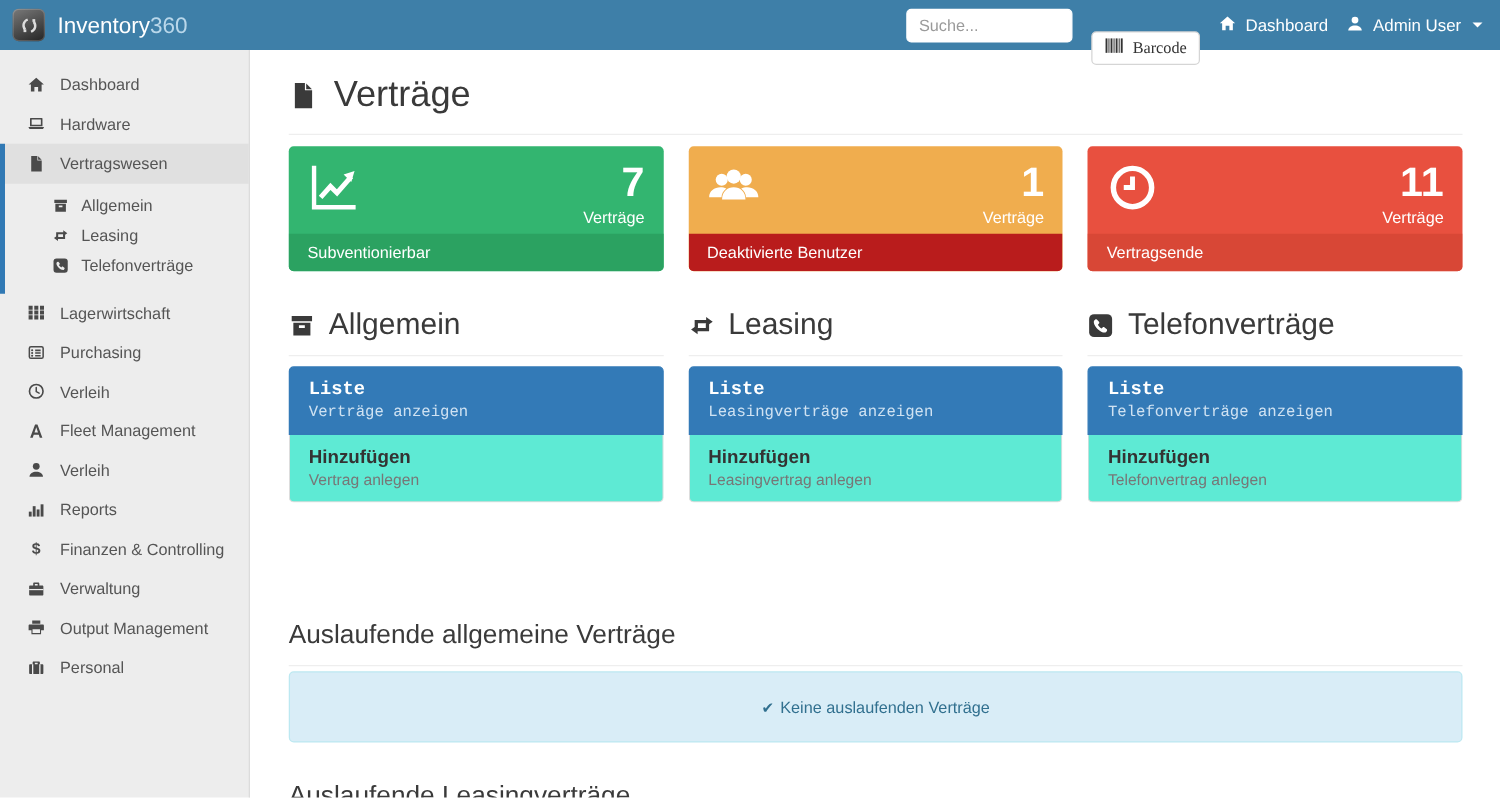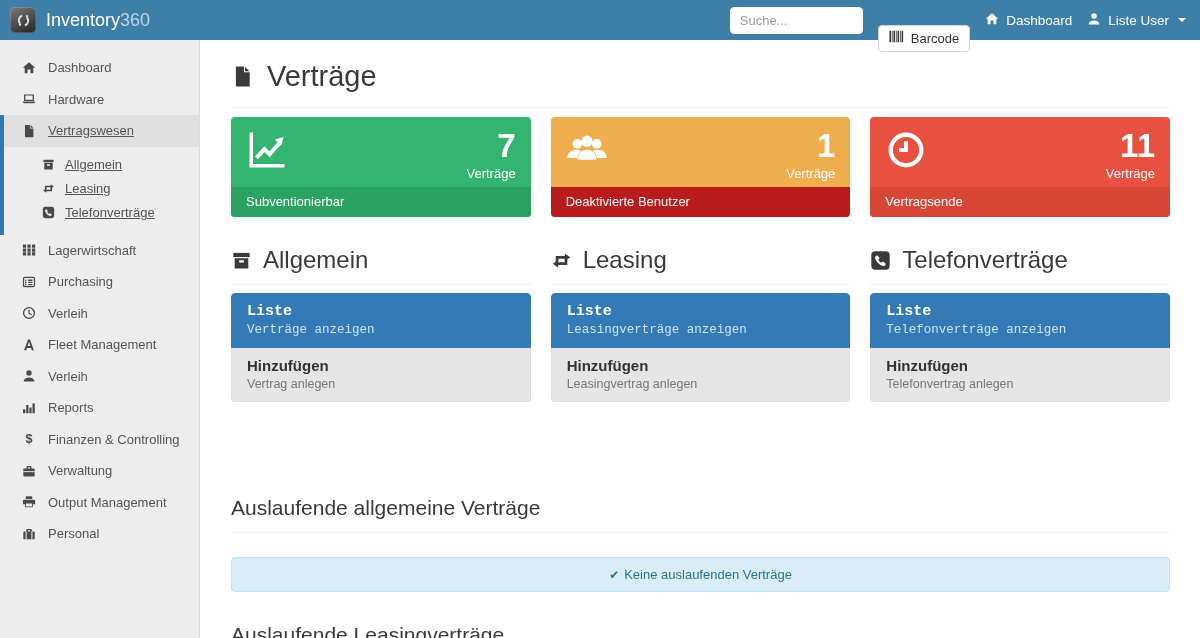--- a/index.html
+++ b/index.html
@@ -27,21 +27,21 @@
   .nav-right { display:flex; align-items:center; gap:15px; }
   .search-input {
     width:133px; height:27px; border:1px solid #fff; border-radius:4px;
     padding:0 9px; font-size:13px; color:#333; outline:none;
     font-family:inherit;
   }
   .search-input::placeholder { color:#9a9a9a; }
   .barcode-btn {
     height:27px; background:#fff; border:1px solid #d5d5d5; border-radius:4px;
     display:flex; align-items:center; gap:6px; padding:0 10px;
-    font-size:13px; color:#333; cursor:pointer; font-family:Liberation Sans, sans-serif;margin-top:36px;
+    font-size:13px; color:#333; cursor:pointer; font-family:Liberation Serif, serif;margin-top:36px;
   }
   .barcode-btn svg { width:16px; height:13px; }
   .nav-link { display:flex; align-items:center; gap:7px; color:#fff; font-size:13.5px; text-decoration:none; cursor:pointer; }
   .nav-link svg { width:14px; height:14px; }
   .caret {
     width:0; height:0; margin-left:2px;
     border-left:4px solid transparent; border-right:4px solid transparent;
     border-top:4px solid #fff;
   }
   
@@ -50,21 +50,21 @@
     background:#ededed; border-right:1px solid #dcdcdc; padding-top:12px;
   }
   .side-item {
     display:flex; align-items:center; gap:11px;
     height:31.5px; padding:0 8px 0 21px;
     color:#555; font-size:13px; text-decoration:none; cursor:pointer;
   }
   .sicon { width:16px; display:flex; align-items:center; justify-content:center; color:#4a4a4a; flex:none; }
   .sicon svg { width:14px; height:14px; display:block; }
   .side-group-active { border-left:4px solid #3179b4; }
-  .side-group-active .side-item { padding-left:17px;text-decoration:underline; }
+  .side-group-active .side-item { padding-left:17px; }
   .side-item.parent-active { background:#e0e0e0; }
   .side-sub { padding:6px 0 10px; }
   .side-sub .side-item { height:24px; padding-left:36px; gap:9px; }
   .side-sub .sicon svg { width:13px; height:13px; }
   
   .main { margin-left:201px; padding:8px 30px 0; }
   .page-title {
     display:flex; align-items:center; gap:13px;
     font-size:29px; font-weight:400; color:#3a3a3a; margin:12px 0 14px;
   }
@@ -83,35 +83,35 @@
   .card-orange { background:#f0ad4e; } .card-orange .stat-footer { background:#b91c1c; }
   .card-red { background:#e8503f; } .card-red .stat-footer { background:#d84736; }
   
   .sections-row { display:grid; grid-template-columns:1fr 1fr 1fr; gap:20px; }
   .section-title {
     display:flex; align-items:center; gap:11px;
     font-size:24px; font-weight:400; color:#3a3a3a; margin:3px 0 10px;
   }
   .sec-icon svg { width:21px; height:21px; display:block; }
   .list-group { margin-top:8px; }
-  .lg-item { display:block; padding:9px 15px 10px; border:1px solid #ddd; background:#e5e5e5; text-decoration:none; cursor:pointer; }
+  .lg-item { display:block; padding:9px 15px 10px; border:1px solid #ddd; background:#5eead4; text-decoration:none; cursor:pointer; }
   .lg-item:first-child { border-radius:4px 4px 0 0;font-family:Liberation Mono, monospace; }
   .lg-item + .lg-item { border-top:none; border-radius:0 0 4px 4px; }
   .lg-active { background:#337ab7; border-color:#337ab7; }
   .lg-title { font-size:15px; font-weight:bold; color:#333; }
   .lg-active .lg-title { color:#fff; }
   .lg-sub { font-size:12.5px; color:#777; margin-top:3px; }
   .lg-active .lg-sub { color:#cfe2f2; }
   
   .expiring { margin-top:94px; }
   .big-heading { font-size:21px; font-weight:400; color:#3a3a3a; margin:0 0 12px; }
   .big-heading.second { margin-top:31px; }
   .alert-info {
-    margin-top:24px; background:#d9edf7; border:1px solid #bce8f1; border-radius:4px;
-    padding:9px; text-align:center; font-size:13px; color:#31708f;
+    margin-top:4px; background:#d9edf7; border:1px solid #bce8f1; border-radius:4px;
+    padding:20px; text-align:center; font-size:13px; color:#31708f;
   }
   .alert-info .check { margin-right:5px; font-size:12px; }
 </style>
 </head>
 <body>
 
 <header class="navbar">
   <div class="brand">
     <span class="logo">
       <svg viewBox="0 0 16 16" fill="#ddd">
@@ -147,21 +147,21 @@
       </span>
       <span>Dashboard</span>
     </a>
     <a class="nav-link">
       <span>
         <svg viewBox="0 0 16 16" fill="#fff">
             <circle cx="8" cy="4.6" r="3.1"></circle>
             <path d="M1.8 14.2c.3-3.1 2.9-4.6 6.2-4.6s5.9 1.5 6.2 4.6z"></path>
           </svg>
       </span>
-      <span>Liste User</span>
+      <span>Admin User</span>
       <span class="caret"></span>
     </a>
   </div>
 </header>
 
 <aside class="sidebar">
   <a class="side-item">
     <span class="sicon">
         <svg viewBox="0 0 16 16" fill="currentColor">
           <path d="M8 1.3 15 7.6h-2.1V14H9.7V9.8H6.3V14H3.1V7.6H1z"></path>

